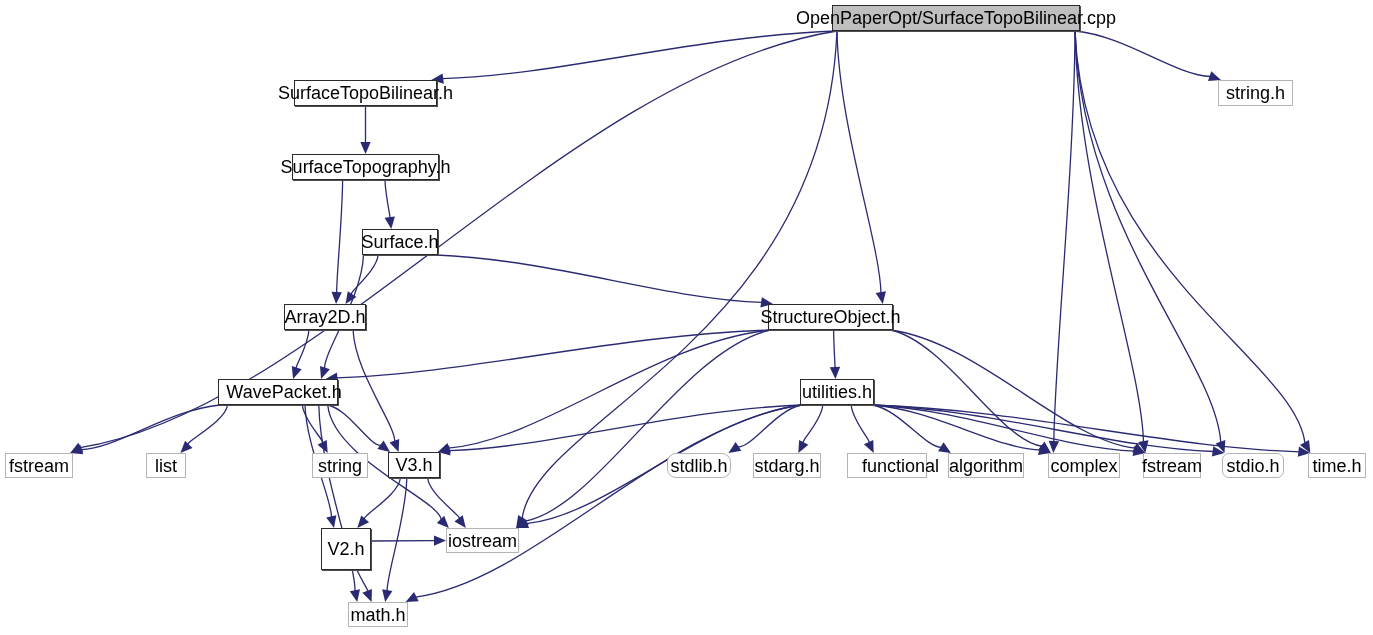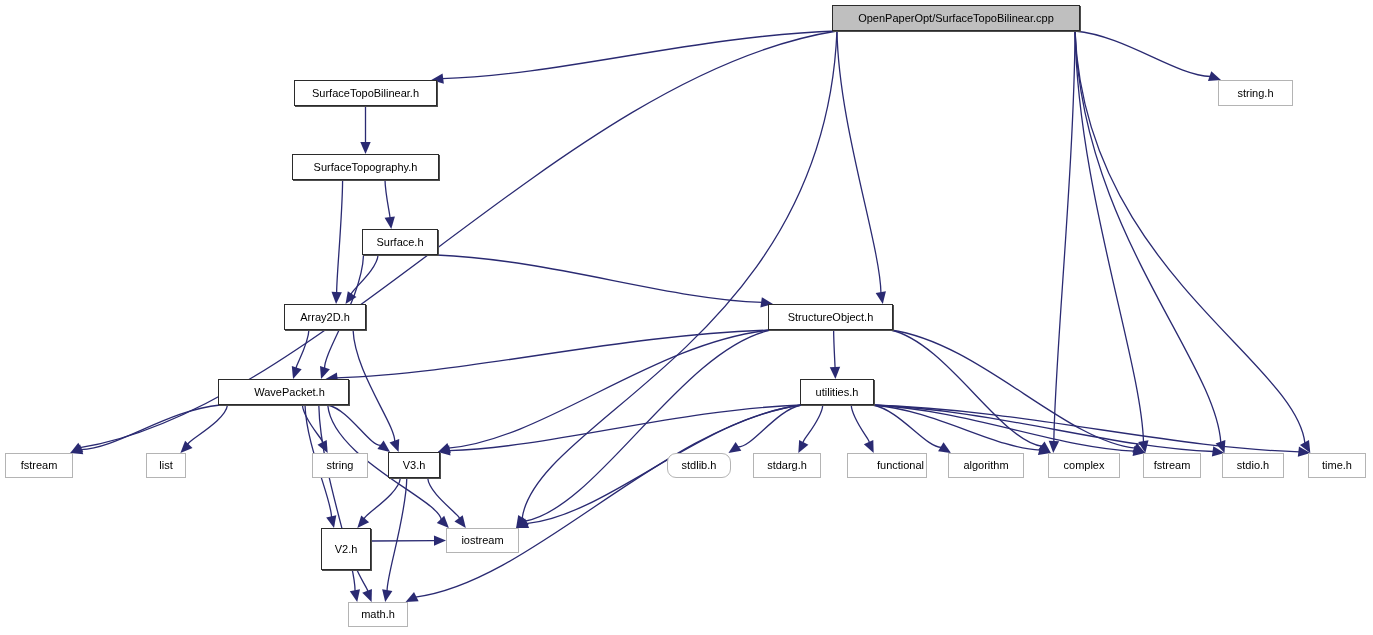--- a/index.html
+++ b/index.html
@@ -1,20 +1,20 @@
 <!DOCTYPE html>
 <html><head>
 <meta charset="utf-8">
 <style>
   html,body{margin:0;padding:0;background:#ffffff;}
   body{font-family:"Liberation Sans", sans-serif;}
   #graph-root{position:relative;width:1373px;height:635px;background:#ffffff;overflow:hidden;}
   svg#edges{position:absolute;left:0;top:0;width:1373px;height:635px;}
   .node{position:absolute;box-sizing:border-box;display:flex;align-items:center;justify-content:center;
-        font-size:11px;line-height:1;color:#000000;white-space:nowrap;background:#ffffff;}
+        font-size:18px;line-height:1;color:#000000;white-space:nowrap;background:#ffffff;}
   .node.ext{border:1px solid #b4b4b4;}
   .node.hdr{border:1px solid #2b2b2b;box-shadow:1px 1px 0 0 #4d4d4d;}
   .node.root{border:1px solid #2b2b2b;background:#bfbfbf;box-shadow:1px 1px 0 0 #4d4d4d;}
   .node span{pointer-events:none;}
 </style>
 </head>
 <body>
 
 <div id="graph-root">
   <svg id="edges" viewBox="0 0 1373 635" xmlns="http://www.w3.org/2000/svg">
@@ -126,21 +126,21 @@
       </div>
       <div class="node hdr" style="left: 362px; top: 229px; width: 76px; height: 26px;">
         <span>Surface.h</span>
       </div>
       <div class="node hdr" style="left: 284px; top: 304px; width: 82px; height: 26px;">
         <span>Array2D.h</span>
       </div>
       <div class="node hdr" style="left: 768px; top: 304px; width: 125px; height: 26px;">
         <span>StructureObject.h</span>
       </div>
-      <div class="node hdr" style="left: 218px; top: 379px; width: 131px; height: 26px; padding-left: 12px;">
+      <div class="node hdr" style="left: 218px; top: 379px; width: 120px; height: 26px; padding-left: 12px;">
         <span>WavePacket.h</span>
       </div>
       <div class="node hdr" style="left: 800px; top: 379px; width: 74px; height: 26px;">
         <span>utilities.h</span>
       </div>
       <div class="node ext" style="left: 5px; top: 453px; width: 68px; height: 25px;">
         <span>fstream</span>
       </div>
       <div class="node ext" style="left: 146px; top: 453px; width: 40px; height: 25px;">
         <span>list</span>
@@ -162,21 +162,21 @@
       </div>
       <div class="node ext" style="left: 948px; top: 453px; width: 76px; height: 25px;">
         <span>algorithm</span>
       </div>
       <div class="node ext" style="left: 1048px; top: 453px; width: 72px; height: 25px;">
         <span>complex</span>
       </div>
       <div class="node ext" style="left: 1143px; top: 453px; width: 58px; height: 25px;">
         <span>fstream</span>
       </div>
-      <div class="node ext" style="left: 1222px; top: 453px; width: 62px; height: 25px;">
+      <div class="node ext" style="left: 1222px; top: 453px; width: 62px; height: 25px; border-radius: 7px;">
         <span>stdio.h</span>
       </div>
       <div class="node ext" style="left: 1308px; top: 453px; width: 58px; height: 25px;">
         <span>time.h</span>
       </div>
       <div class="node hdr" style="left: 321px; top: 528px; width: 50px; height: 42px;">
         <span>V2.h</span>
       </div>
       <div class="node ext" style="left: 446px; top: 528px; width: 73px; height: 25px;">
         <span>iostream</span>

